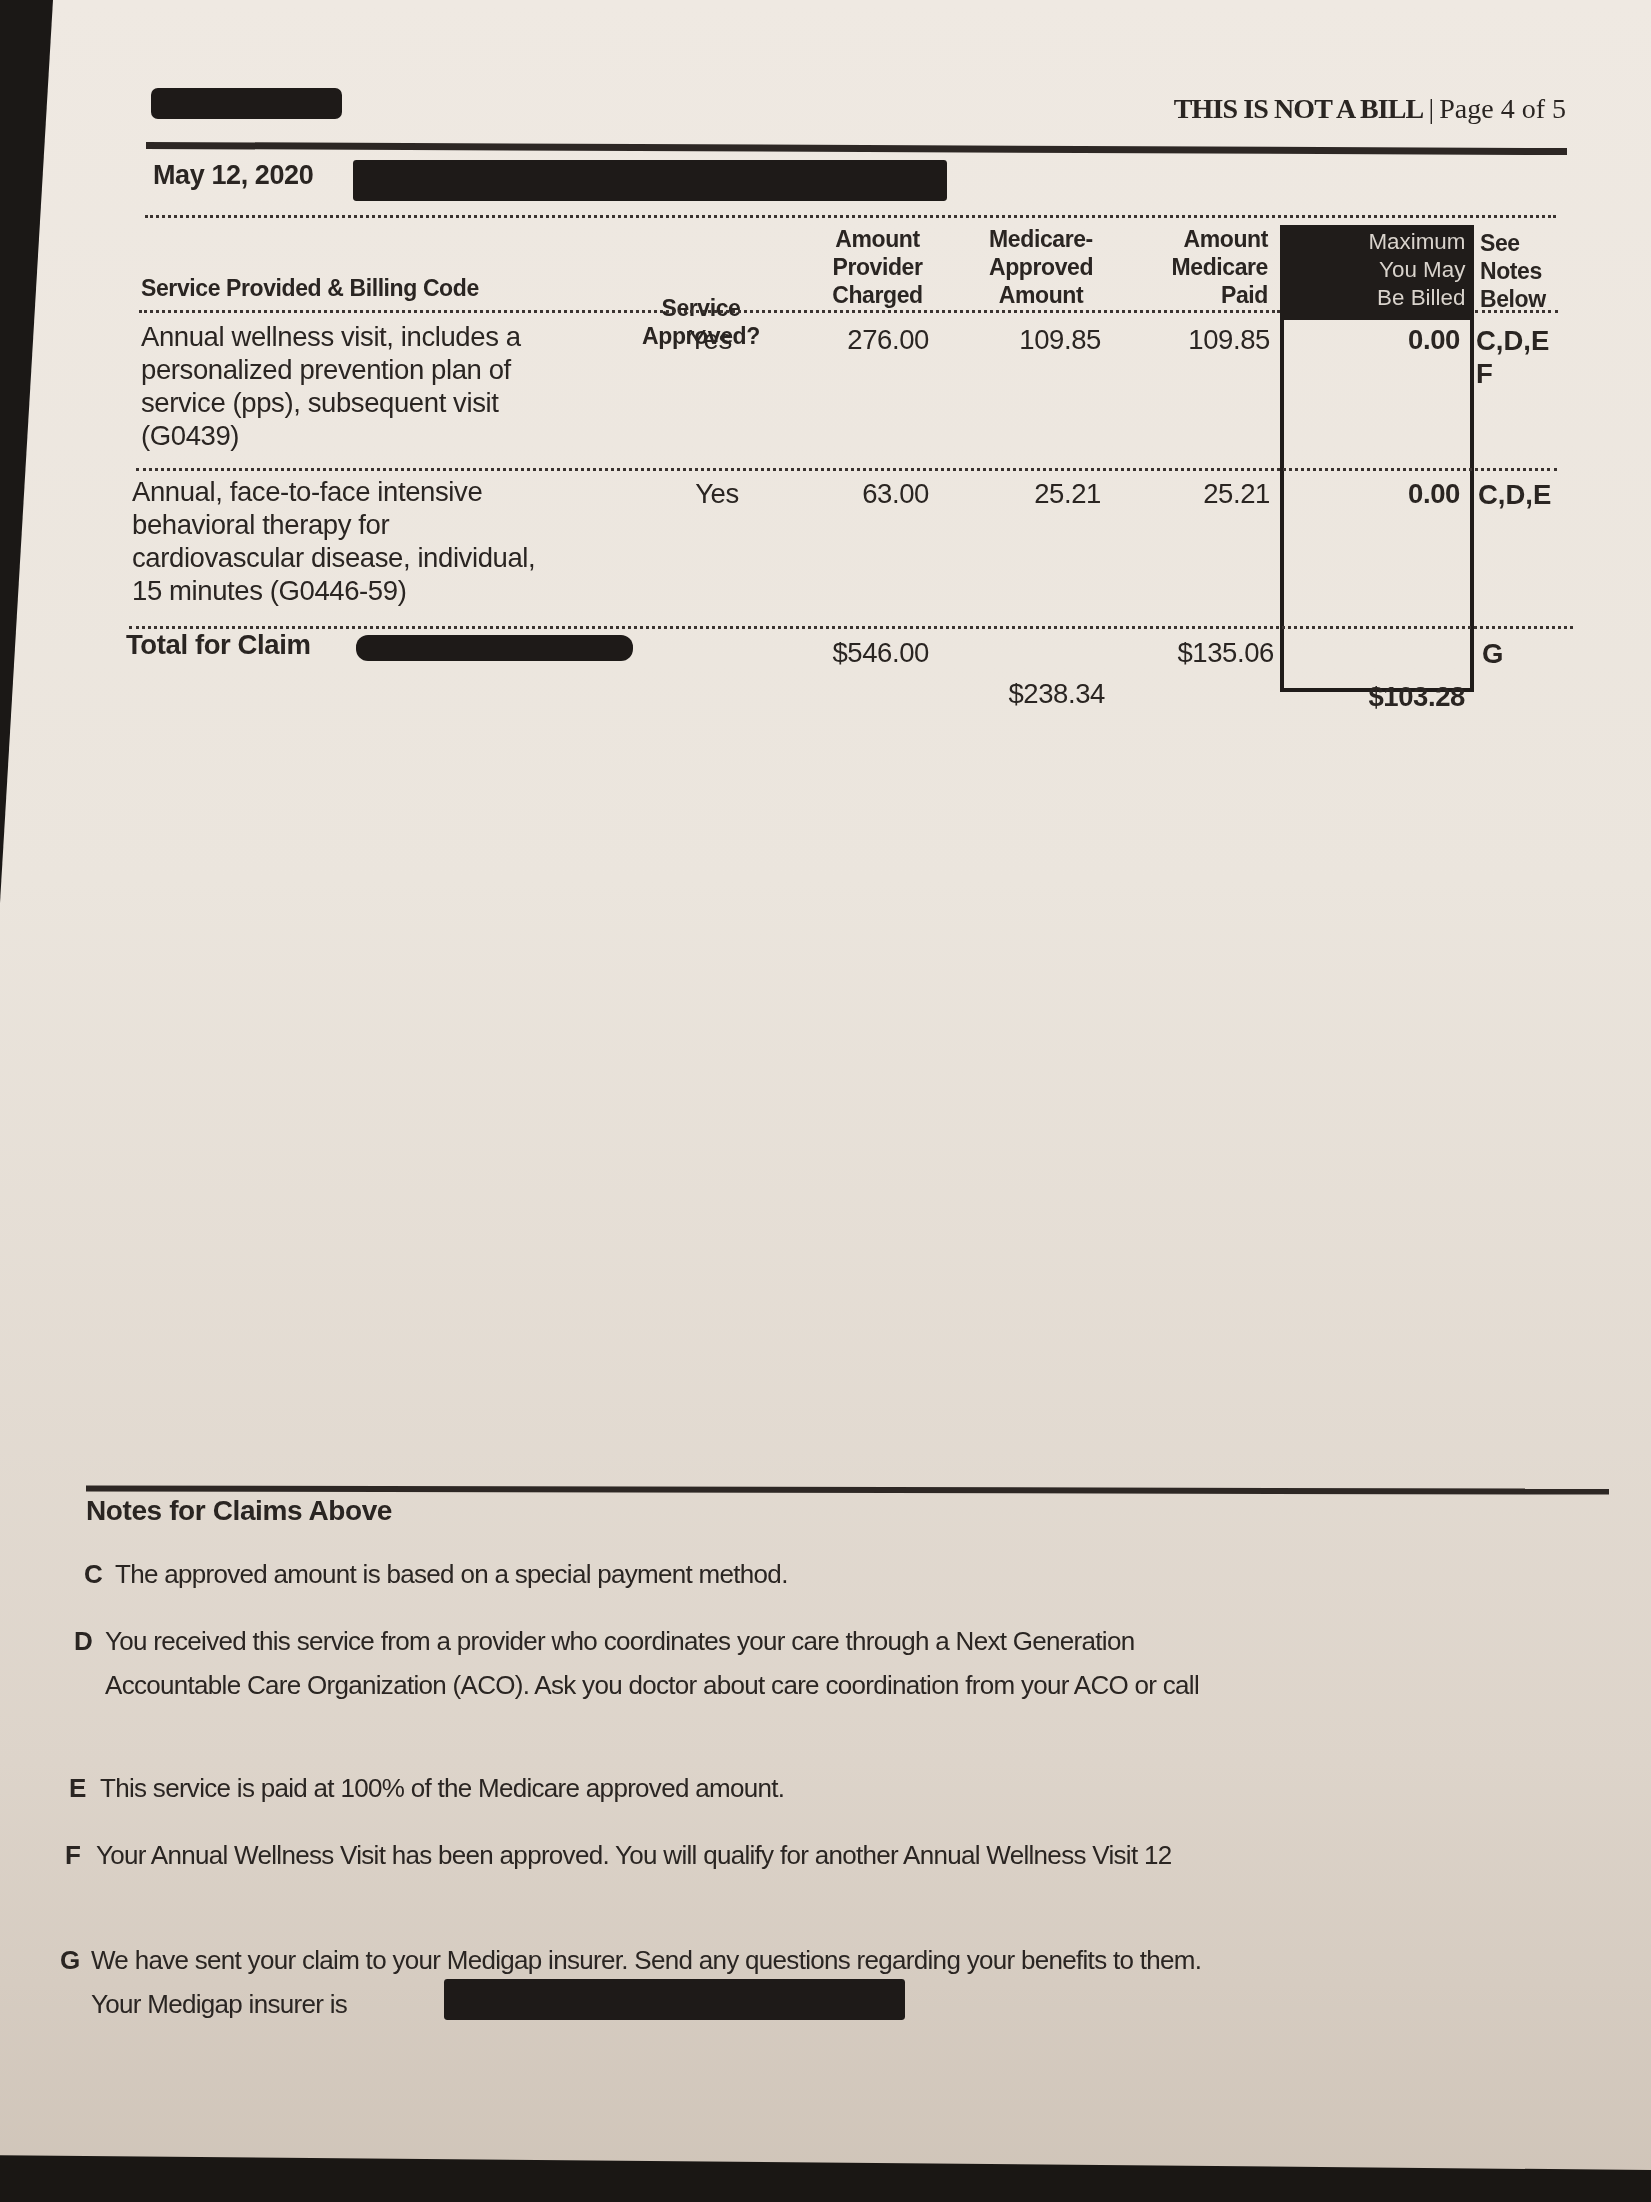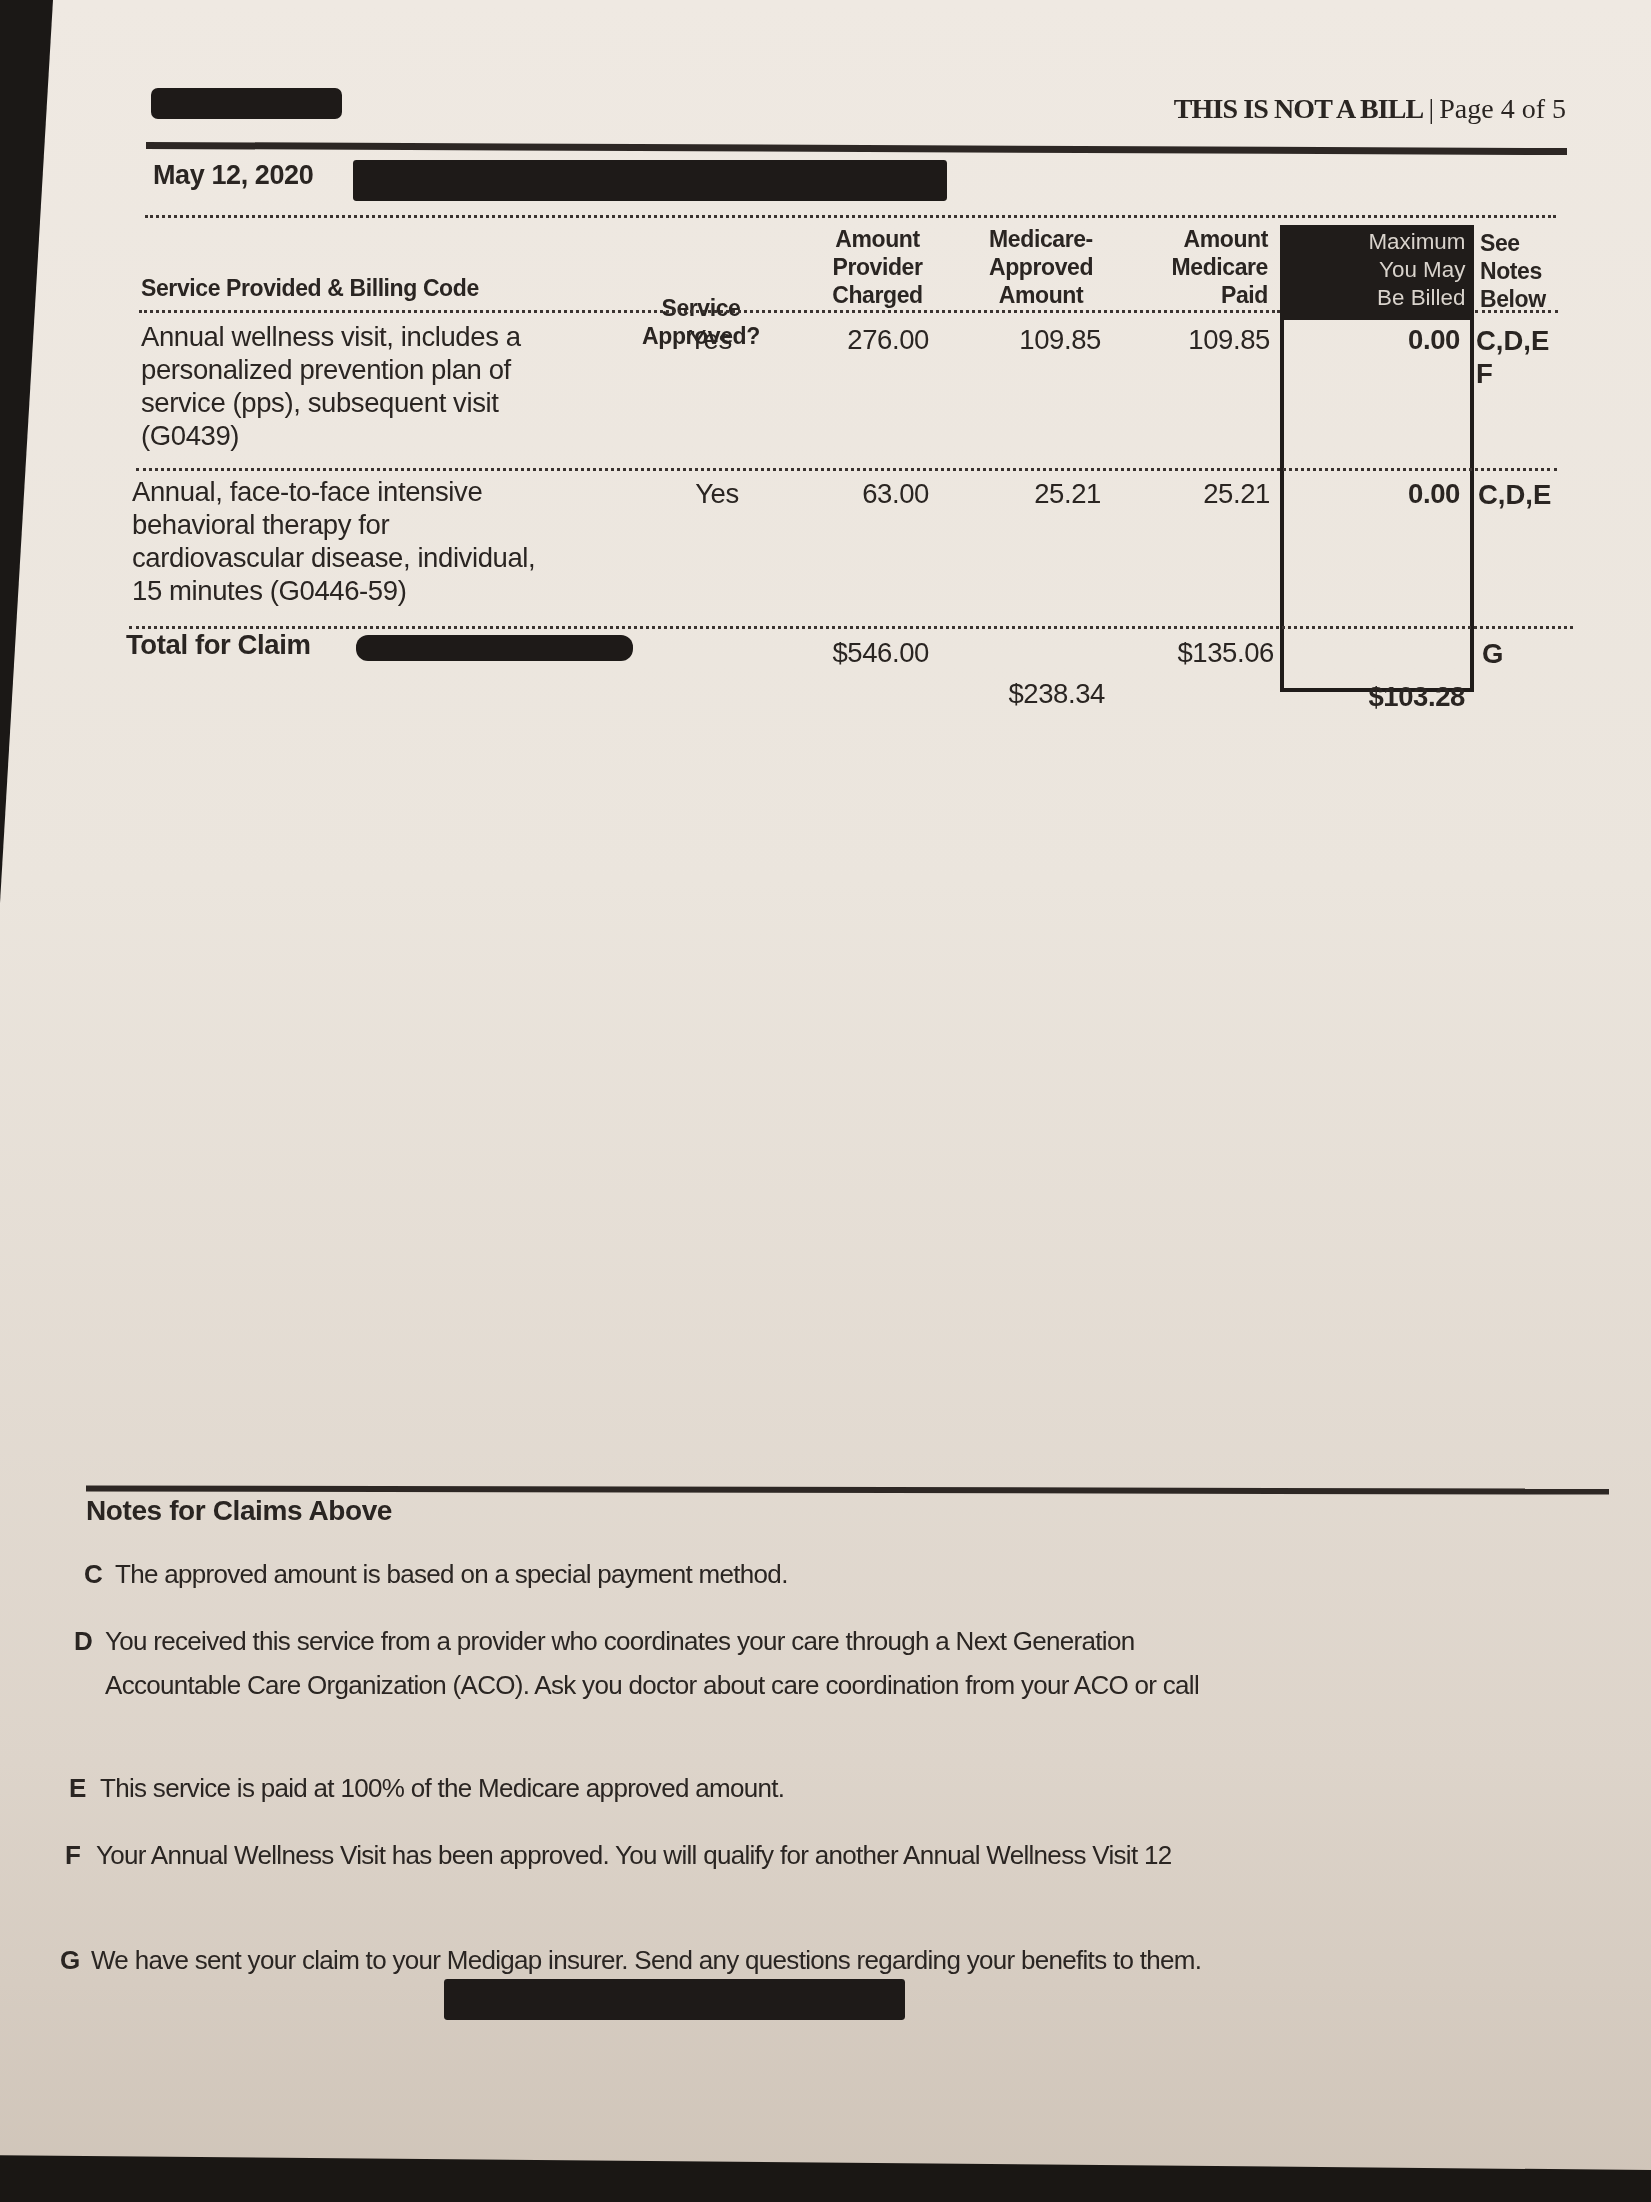--- a/index.html
+++ b/index.html
@@ -159,15 +159,16 @@
   <span class="cont">Accountable Care Organization (ACO). Ask you doctor about care coordination from your ACO or call</span>
 </div>
 <div class="note" style="left:69px;top:1766px;">
   <span class="letter">E</span><span>This service is paid at 100% of the Medicare approved amount.</span>
 </div>
 <div class="note" style="left:65px;top:1833px;">
   <span class="letter">F</span><span>Your Annual Wellness Visit has been approved. You will qualify for another Annual Wellness Visit 12</span>
 </div>
 <div class="note" style="left:60px;top:1938px;">
   <span class="letter">G</span><span>We have sent your claim to your Medigap insurer.  Send any questions regarding your benefits to them.</span>
+  <span class="cont">Your Medigap insurer is</span>
 </div>
 <div class="redact" style="left:444px;top:1979px;width:461px;height:41px;border-radius:3.4px;"></div>
 
 
 </body></html>

